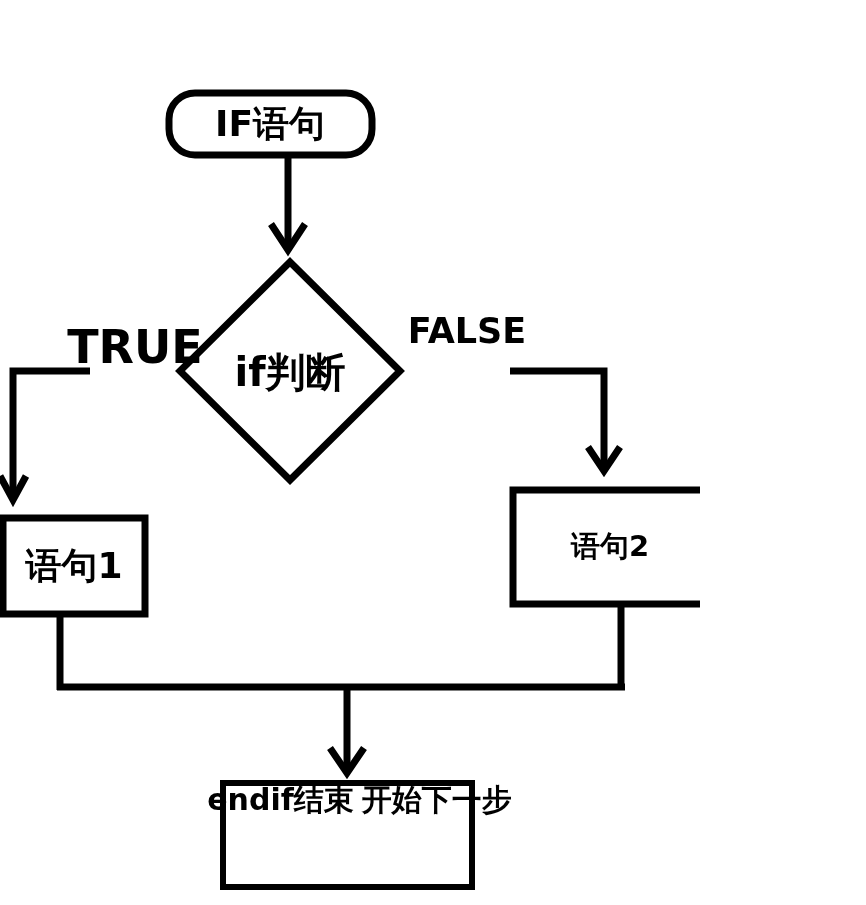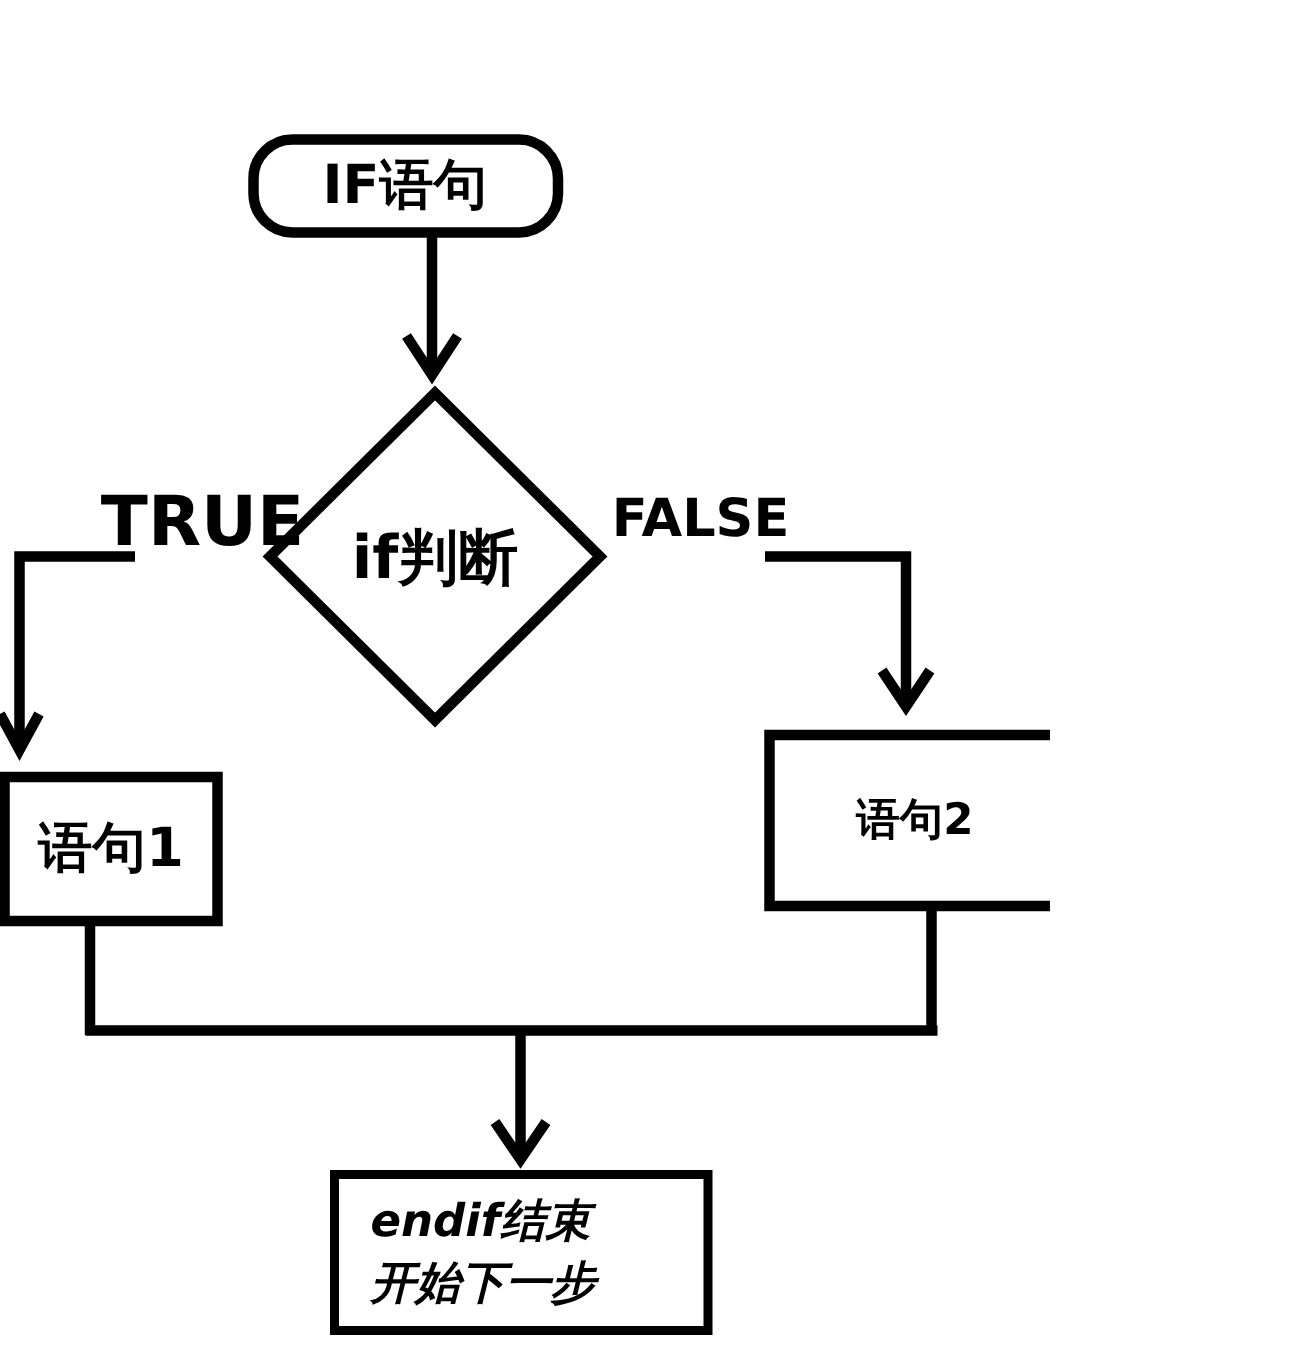--- a/index.html
+++ b/index.html
@@ -27,34 +27,33 @@
     display: flex;
     align-items: center;
     justify-content: center;
     text-align: center;
     line-height: 1.1;
     white-space: nowrap;
   }
   .lbl-start     { left: 165px; top: 90px;  width: 210px; height: 68px;  font-size: 36px; }
   .lbl-decision  { left: 185px; top: 340px; width: 210px; height: 64px;  font-size: 40px; text-align: right; }
   .lbl-true      { left: 76px;  top: 326px; width: 118px; height: 42px;  font-size: 46px; }
-  .lbl-false     { left: 398px; top: 325px; width: 138px; height: 42px;  font-size: 35px; }
+  .lbl-false     { left: 398px; top: 310px; width: 138px; height: 42px;  font-size: 35px; }
   .lbl-stmt1     { left: 3px;   top: 518px; width: 142px; height: 96px;  font-size: 36px; }
   .lbl-stmt2     { left: 513px; top: 490px; width: 194px; height: 114px; font-size: 29px; }
   .lbl-end {
     left: 223px; top: 783px; width: 249px; height: 104px;
     font-size: 30px;
-    flex-direction: column;
+    flex-direction: row;
     align-items: flex-start;
     justify-content: center;
     padding-left: 24px;
     box-sizing: border-box;
     gap: 8px;
     text-align: left;
-    font-style: italic;
   }
 </style>
 </head>
 <body>
 
 <div class="canvas">
 
   <svg width="866" height="905" viewBox="0 0 866 905">
 
     <g stroke="#000000" stroke-width="7" fill="none">

